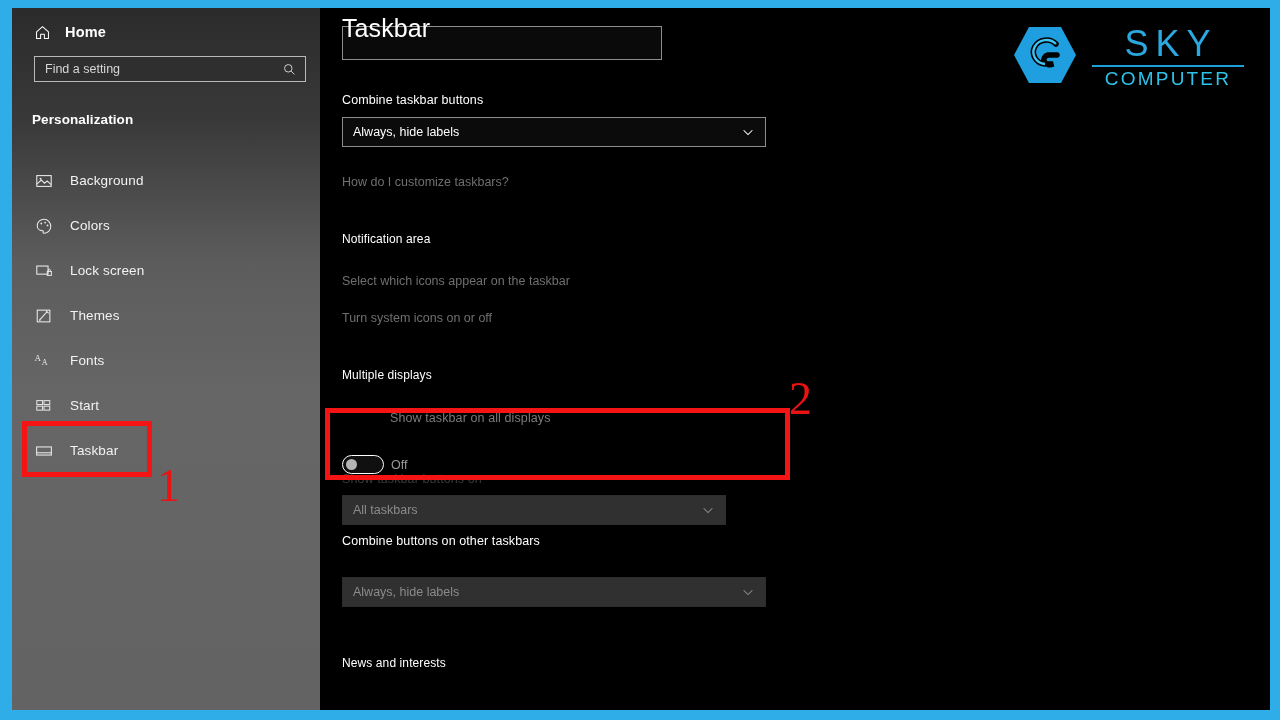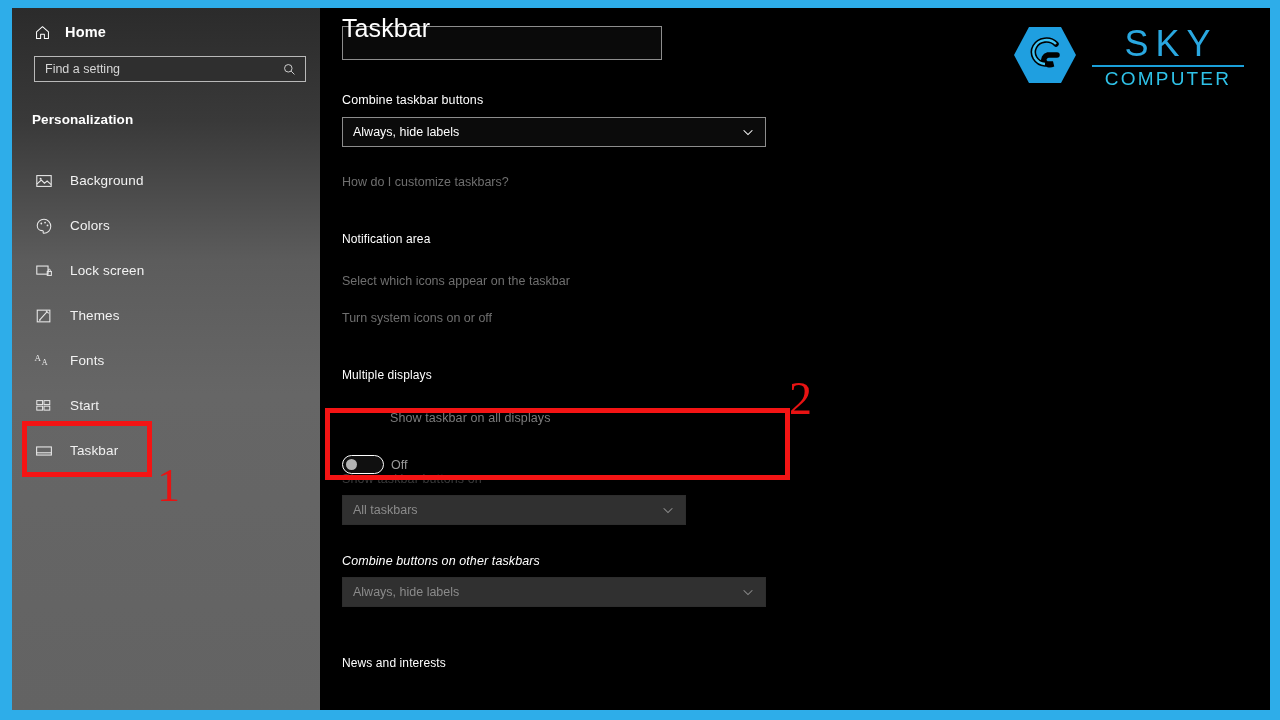--- a/index.html
+++ b/index.html
@@ -332,30 +332,30 @@
 
       <div id="toggle-wrap">
         <div id="toggle">
           <div class="knob"></div>
         </div>
         <span id="toggle-state">Off</span>
       </div>
 
       <div class="fld-label dim" style="left:22px; top:464px; color:#3a3a3a;">Show taskbar buttons on</div>
 
-      <div class="combo disabled" style="left:22px; top:487px; width:344px;">
+      <div class="combo disabled" style="left:22px; top:487px; width:384px;">
         <span class="val">All taskbars</span>
         <span class="chev">
           <svg width="14" height="14" viewBox="0 0 16 16">
             <path d="M3 6 L8 11 L13 6" fill="none" stroke="#8b8b8b" stroke-width="1.2"></path>
           </svg>
         </span>
       </div>
 
-      <div class="fld-label" style="left:22px; top:546px;font-style:italic;">Combine buttons on other taskbars</div>
+      <div class="fld-label" style="left:22px; top:526px;">Combine buttons on other taskbars</div>
 
       <div class="combo disabled" style="left:22px; top:569px; width:424px;">
         <span class="val">Always, hide labels</span>
         <span class="chev">
           <svg width="14" height="14" viewBox="0 0 16 16">
             <path d="M3 6 L8 11 L13 6" fill="none" stroke="#8b8b8b" stroke-width="1.2"></path>
           </svg>
         </span>
       </div>
 

